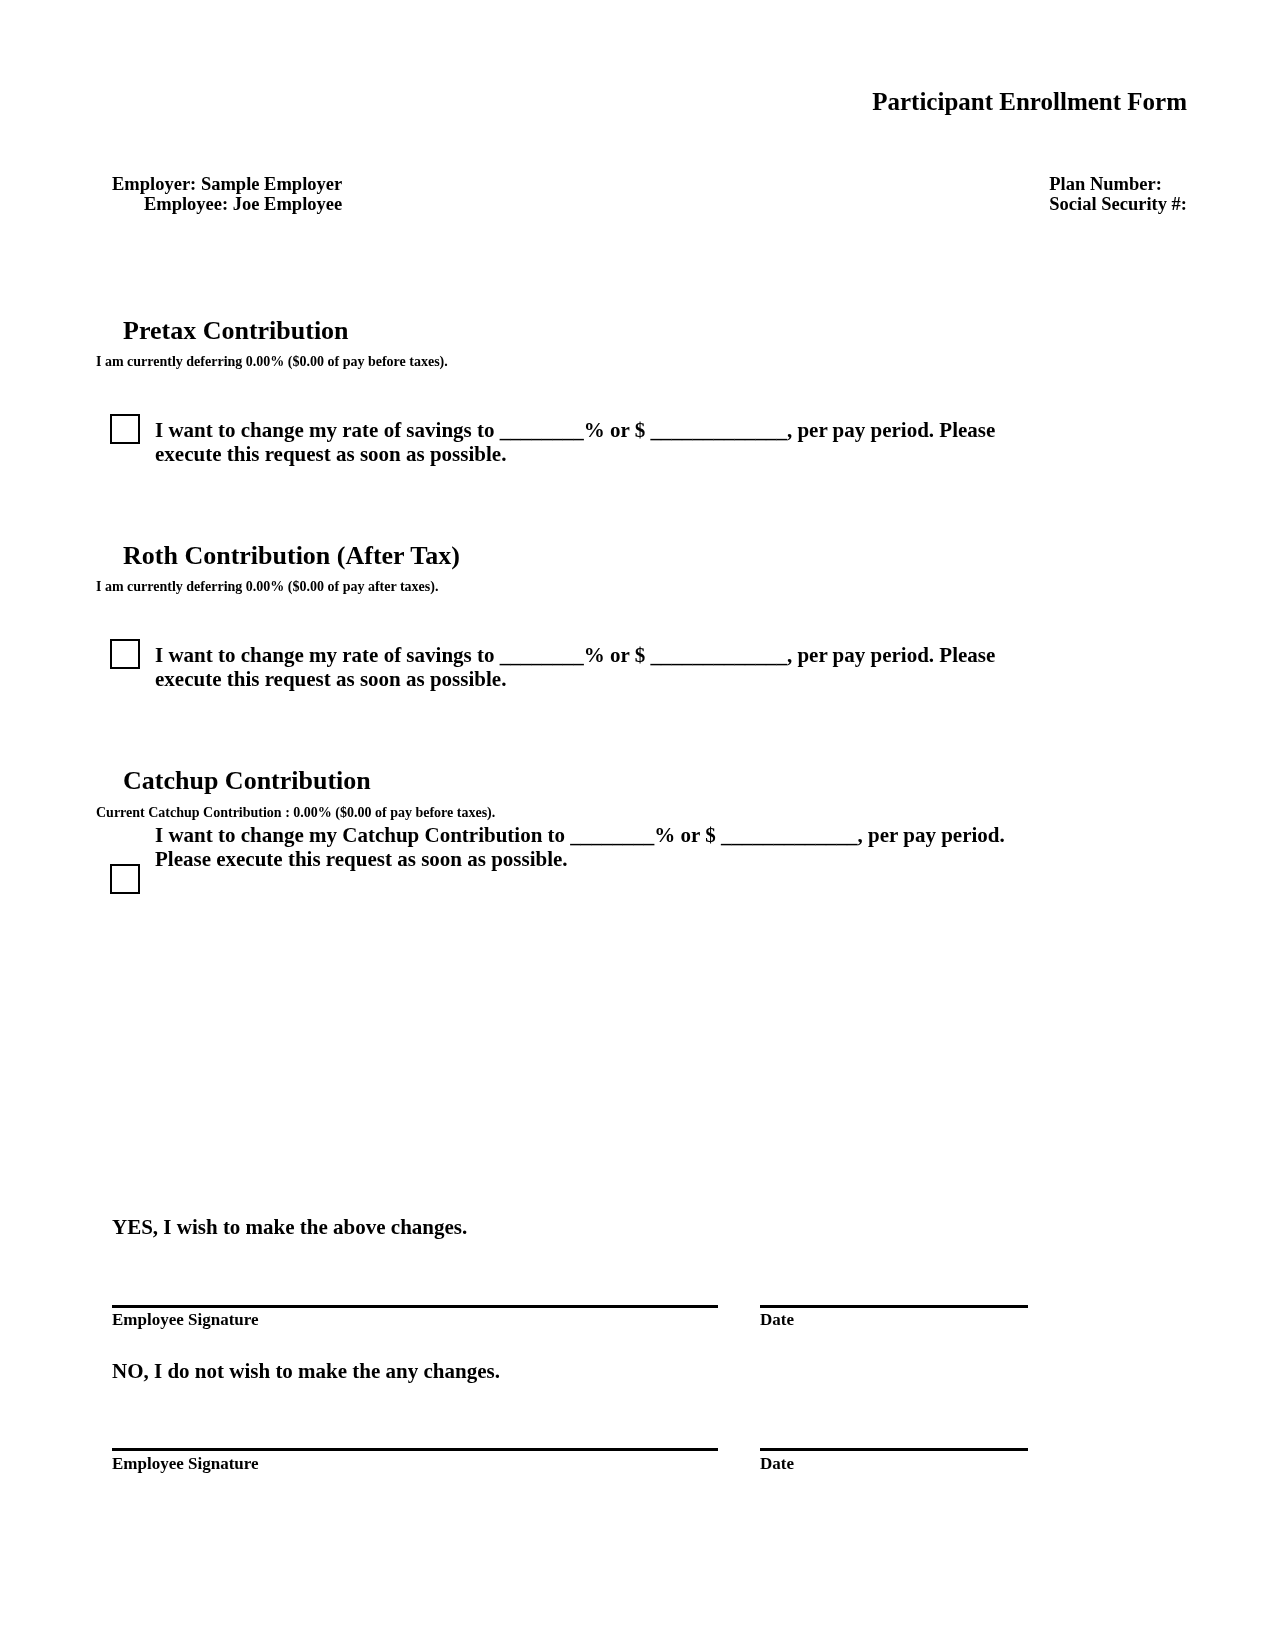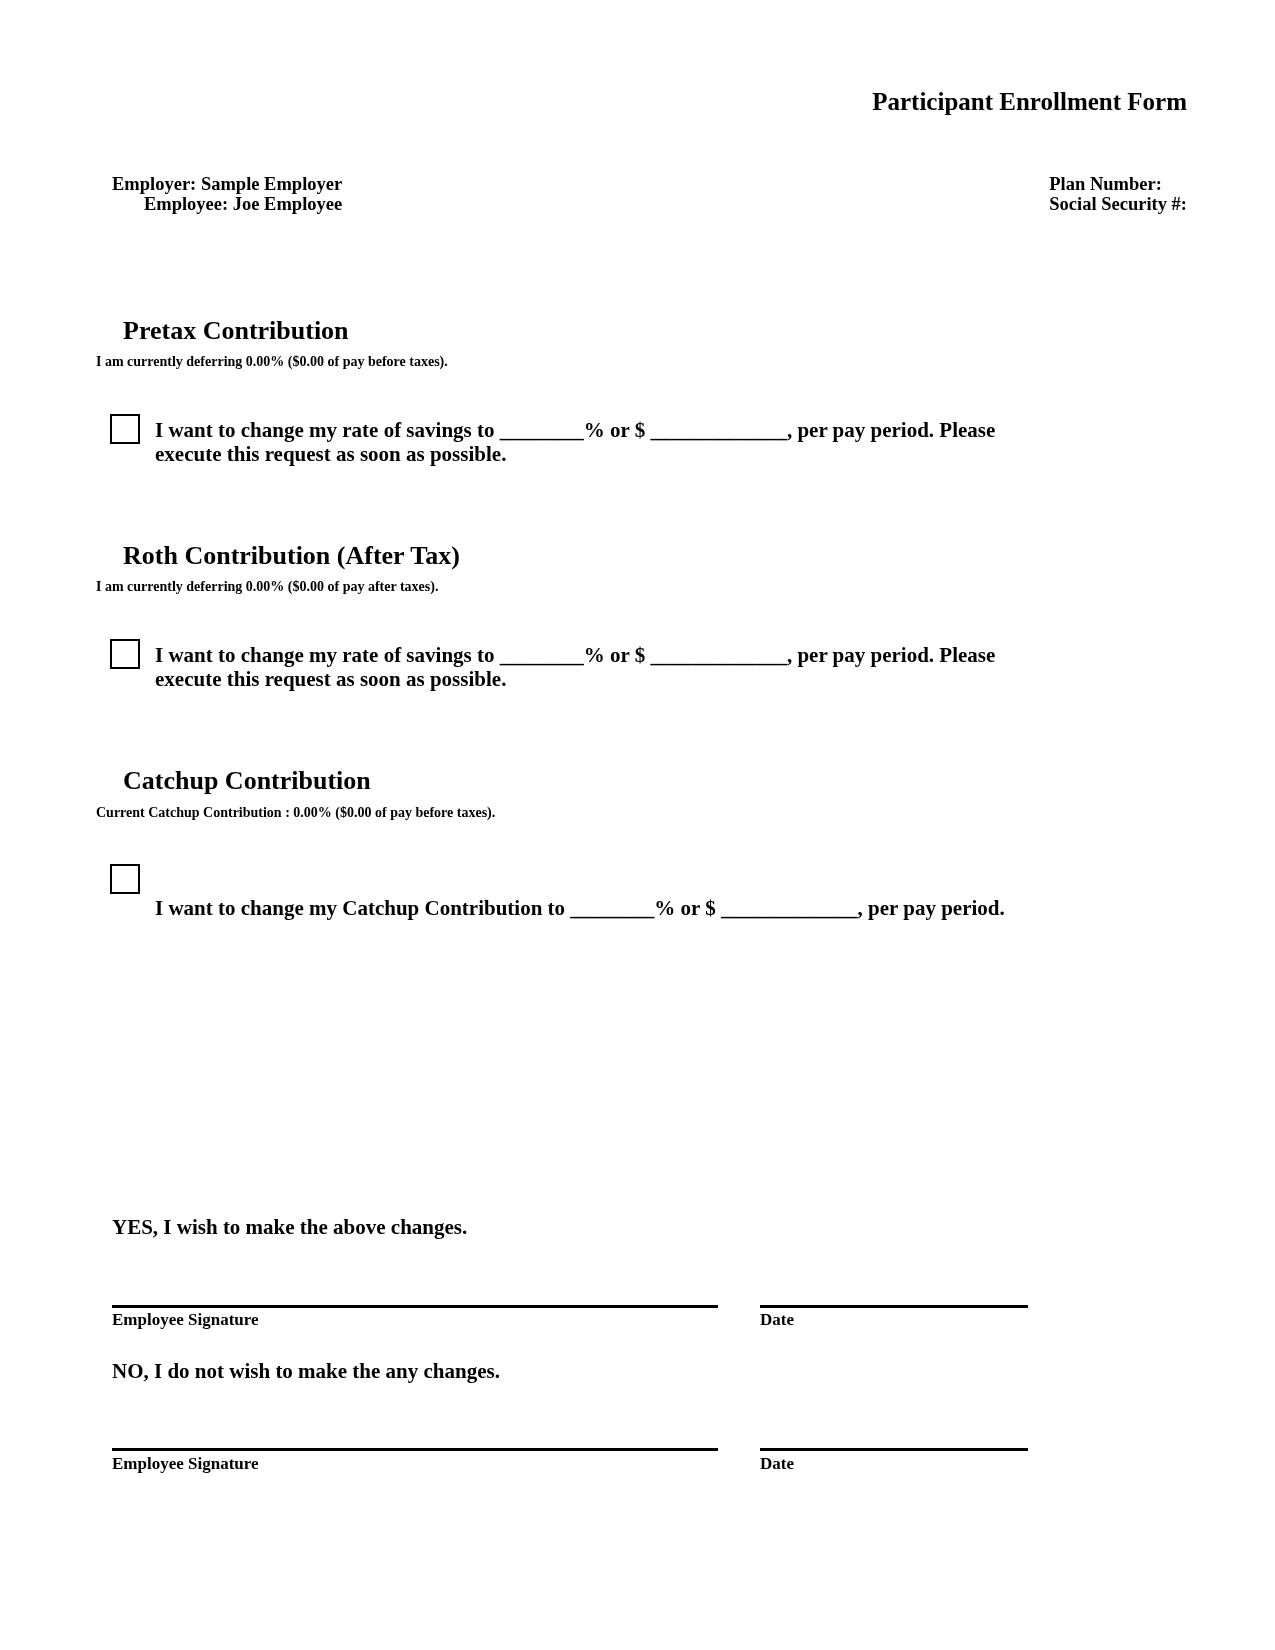--- a/index.html
+++ b/index.html
@@ -44,22 +44,23 @@
 <div class="abs sec-cur" style="top:579px">I am currently deferring 0.00% ($0.00 of pay after taxes).</div>
 <div class="abs cbox" style="top:639px"></div>
 <div class="abs chg" style="top:643px">
   <div>I want to change my rate of savings to ________% or $ _____________, per pay period. Please</div>
   <div>execute this request as soon as possible.</div>
 </div>
 
 <div class="abs sec-title" style="top:766px">Catchup Contribution</div>
 <div class="abs sec-cur" style="top:805px">Current Catchup Contribution : 0.00% ($0.00 of pay before taxes).</div>
 <div class="abs cbox" style="top:864px"></div>
-<div class="abs chg" style="top:896px">
+<div class="abs chg" style="top:823px">
   <div>I want to change my Catchup Contribution to ________% or $ _____________, per pay period.</div>
+  <div>Please execute this request as soon as possible.</div>
 </div>
 
 <div class="abs yesno" style="top:1215px">YES, I wish to make the above changes.</div>
 <div class="abs sigline" style="left:112px; top:1305px; width:606px"></div>
 <div class="abs sigline" style="left:760px; top:1305px; width:268px"></div>
 <div class="abs siglabel" style="left:112px; top:1310px">Employee Signature</div>
 <div class="abs siglabel" style="left:760px; top:1310px">Date</div>
 
 <div class="abs yesno" style="top:1359px">NO, I do not wish to make the any changes.</div>
 <div class="abs sigline" style="left:112px; top:1448px; width:606px"></div>

